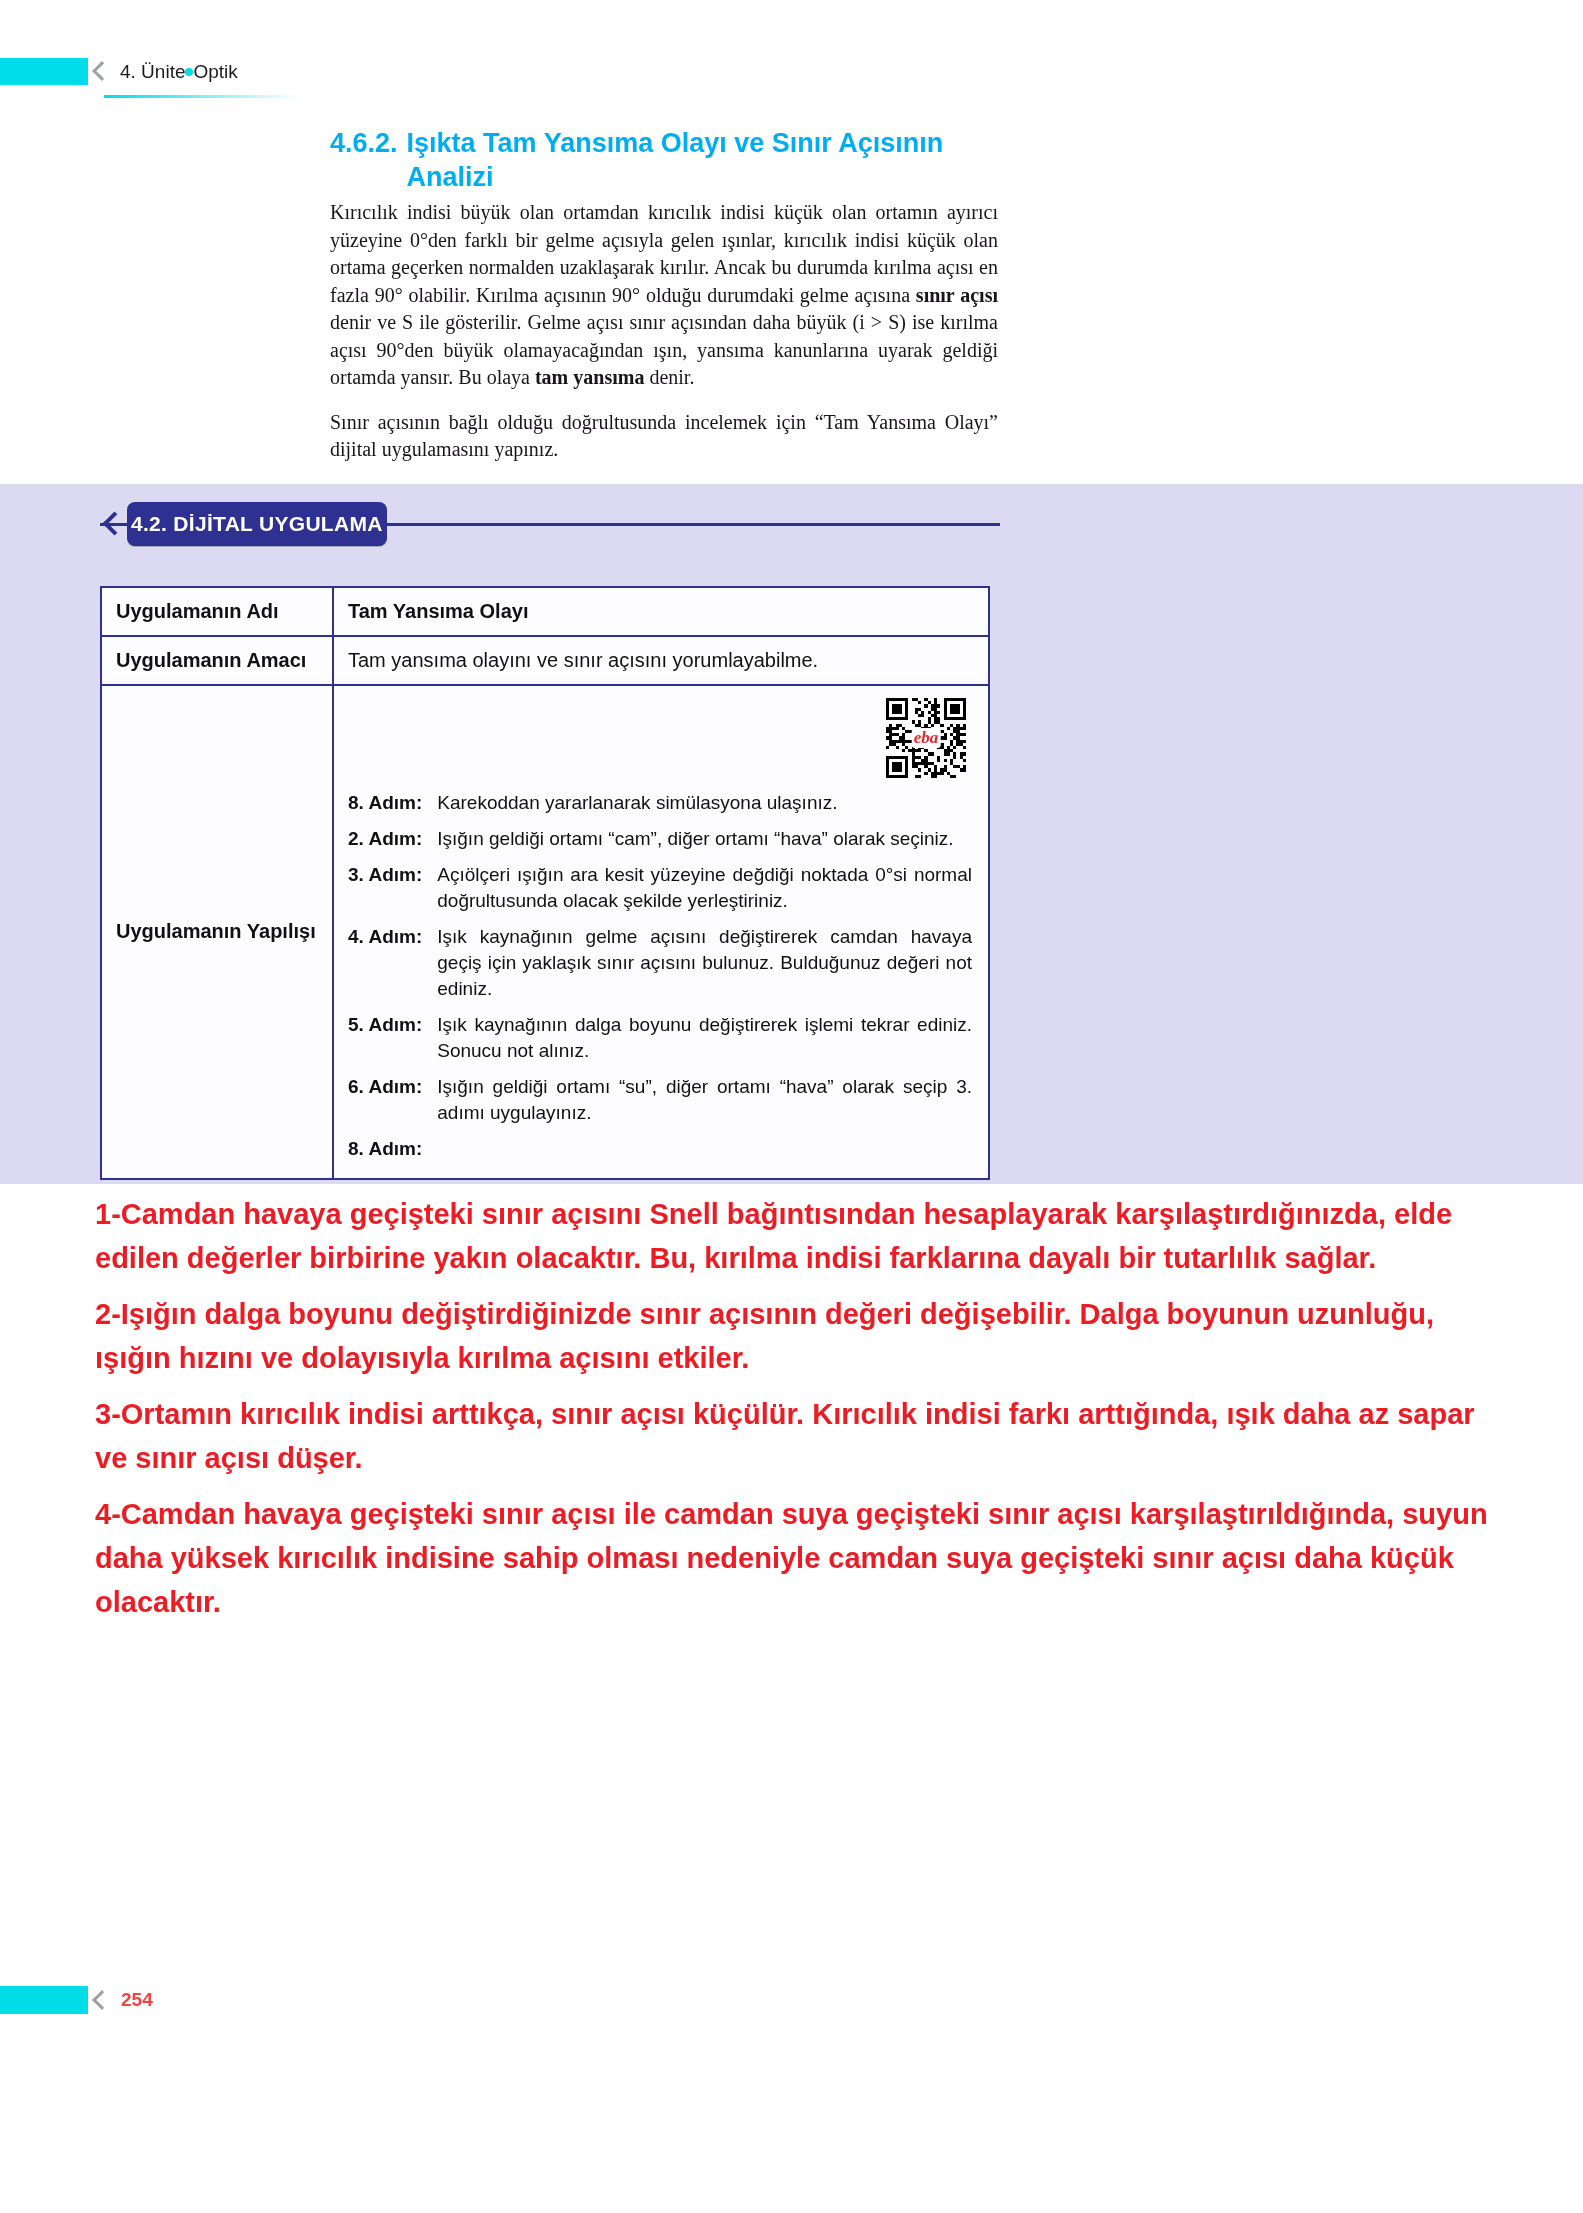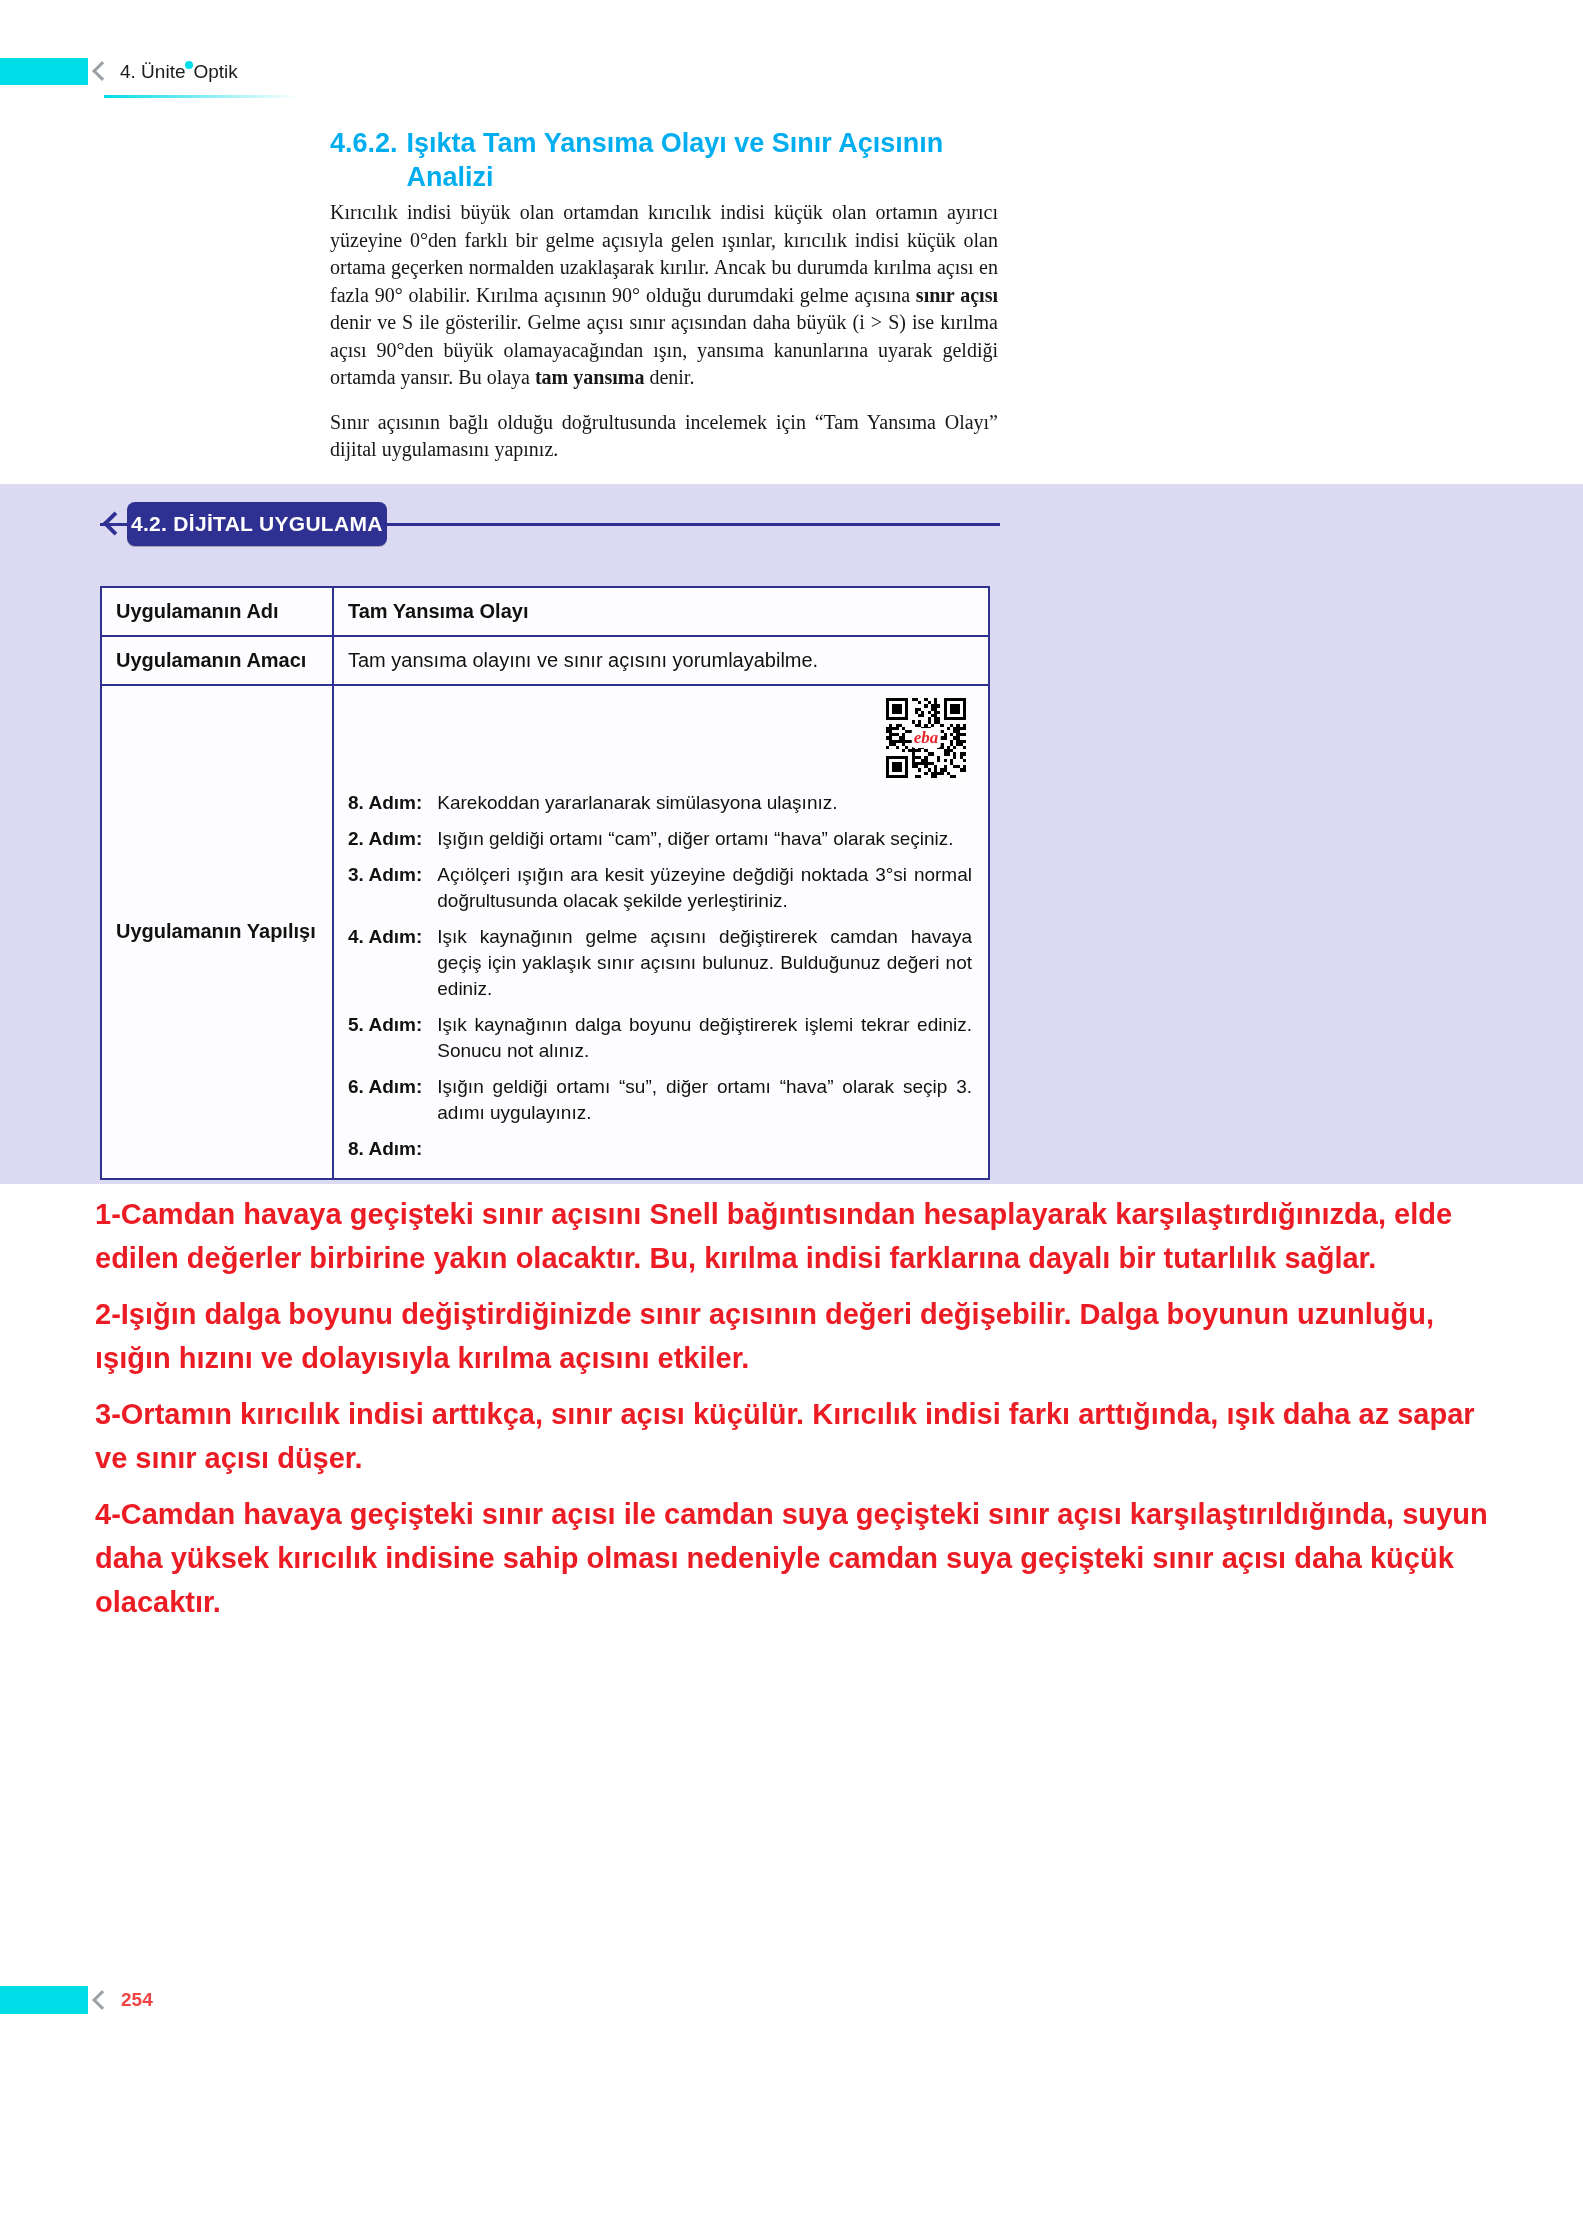--- a/index.html
+++ b/index.html
@@ -13,21 +13,21 @@
     color:#1c1c1c;
     overflow:hidden;
   }
   
   .page-header { position:relative; height:102px; }
   .accent-bar { position:absolute; left:0; top:58px; width:88px; height:27px; background:var(--cyan,#00dce8); }
   .chev { display:inline-block; width:14px; height:14px;
           border-left:3px solid #9aa0a6; border-bottom:3px solid #9aa0a6;
           transform:rotate(45deg); }
   .chev-hdr { position:absolute; left:95px; top:64px; }
-  .header-text { position:absolute; left:120px; top:61px; display:flex; align-items:flex-start; font-size:19px; }
+  .header-text { position:absolute; left:120px; top:61px; display:flex; align-items:center; font-size:19px; }
   .dot { width:8px; height:8px; border-radius:50%; background:var(--cyan,#00dce8); display:inline-block; }
   .fade-line { position:absolute; left:104px; top:95px; width:195px; height:3px;
                background:linear-gradient(to right, var(--cyan,#00dce8), rgba(255,255,255,0)); }
   
   .intro { margin:24px 0 0 330px; width:668px; }
   .heading { display:flex; color:var(--cyanHeading,#00aeef); font-size:27px; line-height:34px; font-weight:bold; margin-bottom:5px; }
   .hnum { flex:none; margin-right:9px; }
   .body-p { font-family:"Liberation Serif", serif; font-size:20px; line-height:27.5px;
             text-align:justify; color:#19161a; margin-bottom:17px; }
   .body-p .b { font-weight:bold; }
@@ -303,21 +303,21 @@
         <div class="step">
           <span class="step-label">8. Adım:</span>
           <span class="step-text">Karekoddan yararlanarak simülasyona ulaşınız.</span>
         </div>
         <div class="step">
           <span class="step-label">2. Adım:</span>
           <span class="step-text">Işığın geldiği ortamı “cam”, diğer ortamı “hava” olarak seçiniz.</span>
         </div>
         <div class="step">
           <span class="step-label">3. Adım:</span>
-          <span class="step-text">Açıölçeri ışığın ara kesit yüzeyine değdiği noktada 3°si normal doğrultusunda olacak şekilde yerleştiriniz.</span>
+          <span class="step-text">Açıölçeri ışığın ara kesit yüzeyine değdiği noktada 0°si normal doğrultusunda olacak şekilde yerleştiriniz.</span>
         </div>
         <div class="step">
           <span class="step-label">4. Adım:</span>
           <span class="step-text">Işık kaynağının gelme açısını değiştirerek camdan havaya geçiş için yaklaşık sınır açısını bulunuz. Bulduğunuz değeri not ediniz.</span>
         </div>
         <div class="step">
           <span class="step-label">5. Adım:</span>
           <span class="step-text">Işık kaynağının dalga boyunu değiştirerek işlemi tekrar ediniz. Sonucu not alınız.</span>
         </div>
         <div class="step">

